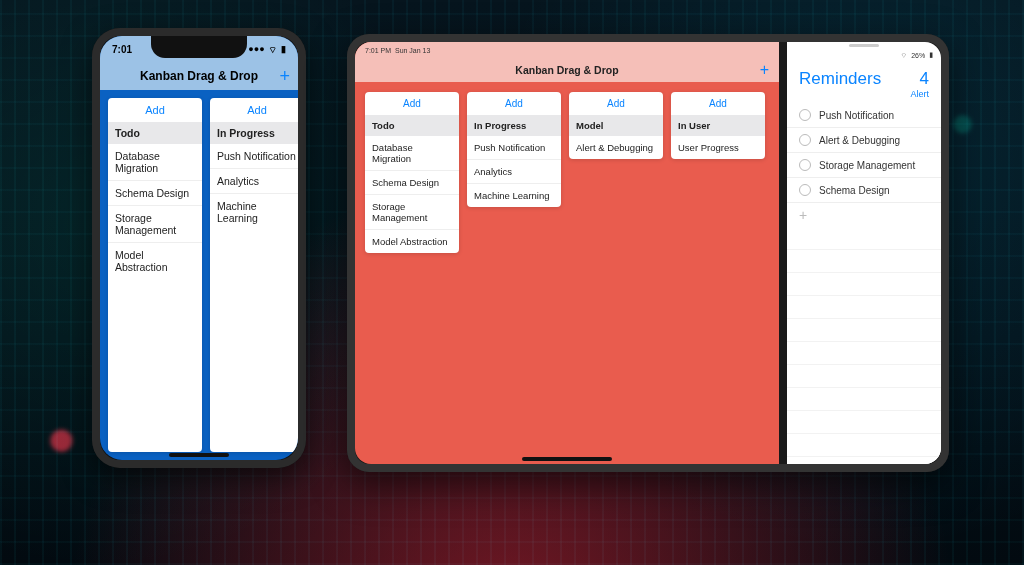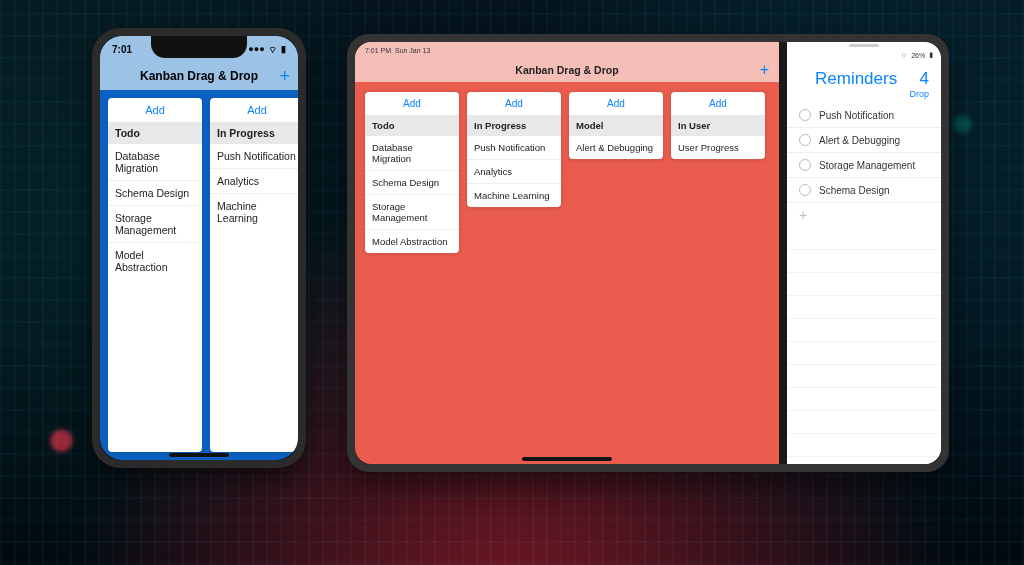--- a/index.html
+++ b/index.html
@@ -134,21 +134,20 @@
 
   
   .rem-status {
     height:16px; display:flex; align-items:center; justify-content:flex-end; gap:4px;
     padding:0 8px; font-size:7px; color:#333;
   }
   .rem-grip { width:30px; height:3px; background:#ccc; border-radius:3px; margin:2px auto 0; }
   .rem-header {
     display:flex; align-items:baseline; justify-content:space-between;
     padding: 6px 12px 0 12px;
-    margin-left: 16px;
   }
   .rem-title { font-size:17px; font-weight:400; color:#0a84ff; }
   .rem-count { font-size:17px; color:#0a84ff; font-weight:300; }
   .rem-edit   { text-align:right; font-size:9px; color:#0a84ff; padding: 0 12px 4px; cursor:pointer; }
   .rem-list { display:flex; flex-direction:column; }
   .rem-row {
     display:flex; align-items:center; gap:8px;
     padding: 6px 12px;
     border-bottom:1px solid #eee;
     font-size:10px; color:#333; cursor:pointer;
@@ -252,21 +251,21 @@
         <div class="rem-grip"></div>
         <div class="rem-status">
           <span>⌔</span>
           <span>26%</span>
           <span>▮</span>
         </div>
         <div class="rem-header">
           <span class="rem-title">Reminders</span>
           <span class="rem-count">4</span>
         </div>
-        <div class="rem-edit">Drop</div>
+        <div class="rem-edit">Alert</div>
         <div class="rem-list" id="rem-list">
             <div class="rem-row">
               <div class="rem-circle"></div>
               <span>Push Notification</span>
             </div>
             <div class="rem-row">
               <div class="rem-circle"></div>
               <span>Alert &amp; Debugging</span>
             </div>
             <div class="rem-row">

